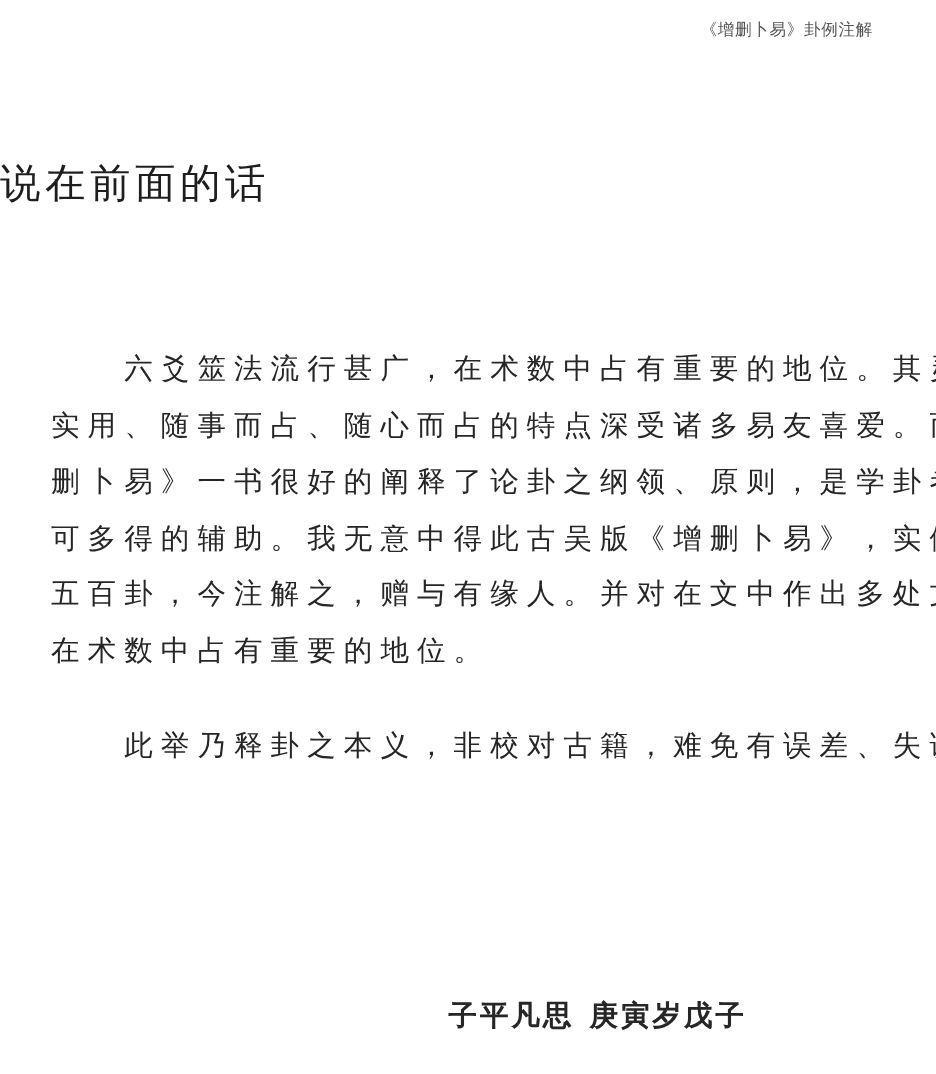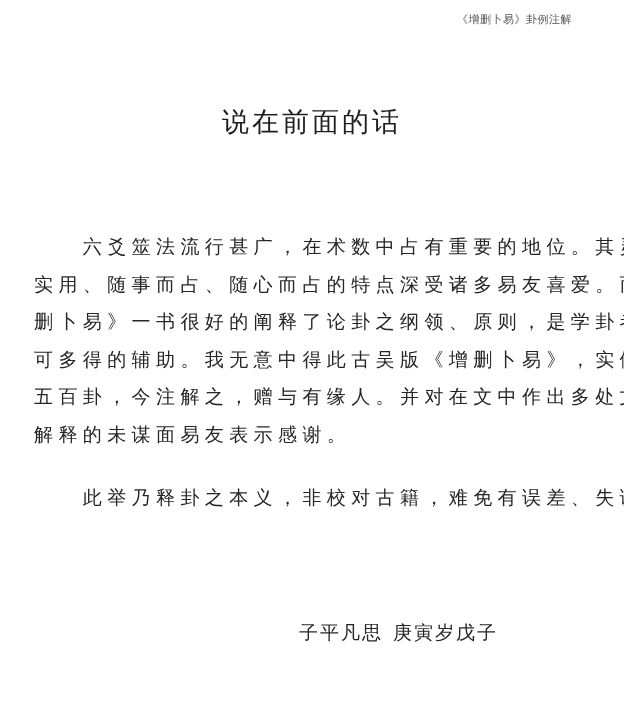--- a/index.html
+++ b/index.html
@@ -11,32 +11,31 @@
       width: 624px;
       height: 716px;
       position: relative;
       overflow: hidden;
       font-family: "DejaVu Serif", "Liberation Serif", serif;
       color: #222222;
     }
     .running-header {
       position: absolute;
       top: 12px;
-      right: 52px;
+      right: 42px;
       font-size: 11px;
       color: #555555;
       letter-spacing: 0.5px;
       white-space: nowrap;
     }
     .page-title {
       position: absolute;
       top: 104px;
       left: 0;
       width: 624px;
-      text-align: center;
       font-size: 27px;
       letter-spacing: 3px;
       color: #1e1e1e;
       white-space: nowrap;
     }
     .body-text {
       position: absolute;
       left: 34px;
       width: 556px;
     }
@@ -46,43 +45,44 @@
       line-height: 37.6px;
       font-size: 19px;
       letter-spacing: 5.4px;
       white-space: nowrap;
       color: #262626;
     }
     .para-1 { top: 228px; }
     .para-2 { top: 479px; }
     .signature {
       position: absolute;
-      top: 620px;
+      top: 664px;
       left: 299px;
       font-size: 19px;
       letter-spacing: 2px;
       color: #262626;
       white-space: nowrap;
+      font-weight: bold;
     }
     .signature .gap { display: inline-block; width: 10px; }
   </style>
 </head>
 <body>
 
 <div class="running-header">《增删卜易》卦例注解</div>
 
 <div class="page-title">说在前面的话</div>
 
 <div class="body-text para-1">
   <span class="line">　　六爻筮法流行甚广，在术数中占有重要的地位。其灵活</span>
   <span class="line">实用、随事而占、随心而占的特点深受诸多易友喜爱。而《增</span>
   <span class="line">删卜易》一书很好的阐释了论卦之纲领、原则，是学卦者不</span>
   <span class="line">可多得的辅助。我无意中得此古吴版《增删卜易》，实例近</span>
   <span class="line">五百卦，今注解之，赠与有缘人。并对在文中作出多处文辞</span>
-  <span class="line">解释的未谋面易友表示感谢。</span>
+  <span class="line">在术数中占有重要的地位。</span>
 </div>
 
 <div class="body-text para-2">
   <span class="line">　　此举乃释卦之本义，非校对古籍，难免有误差、失误之</span>
 </div>
 
 <div class="signature">
   <span>子平凡思</span><span class="gap"></span><span>庚寅岁戊子</span>
 </div>
 

